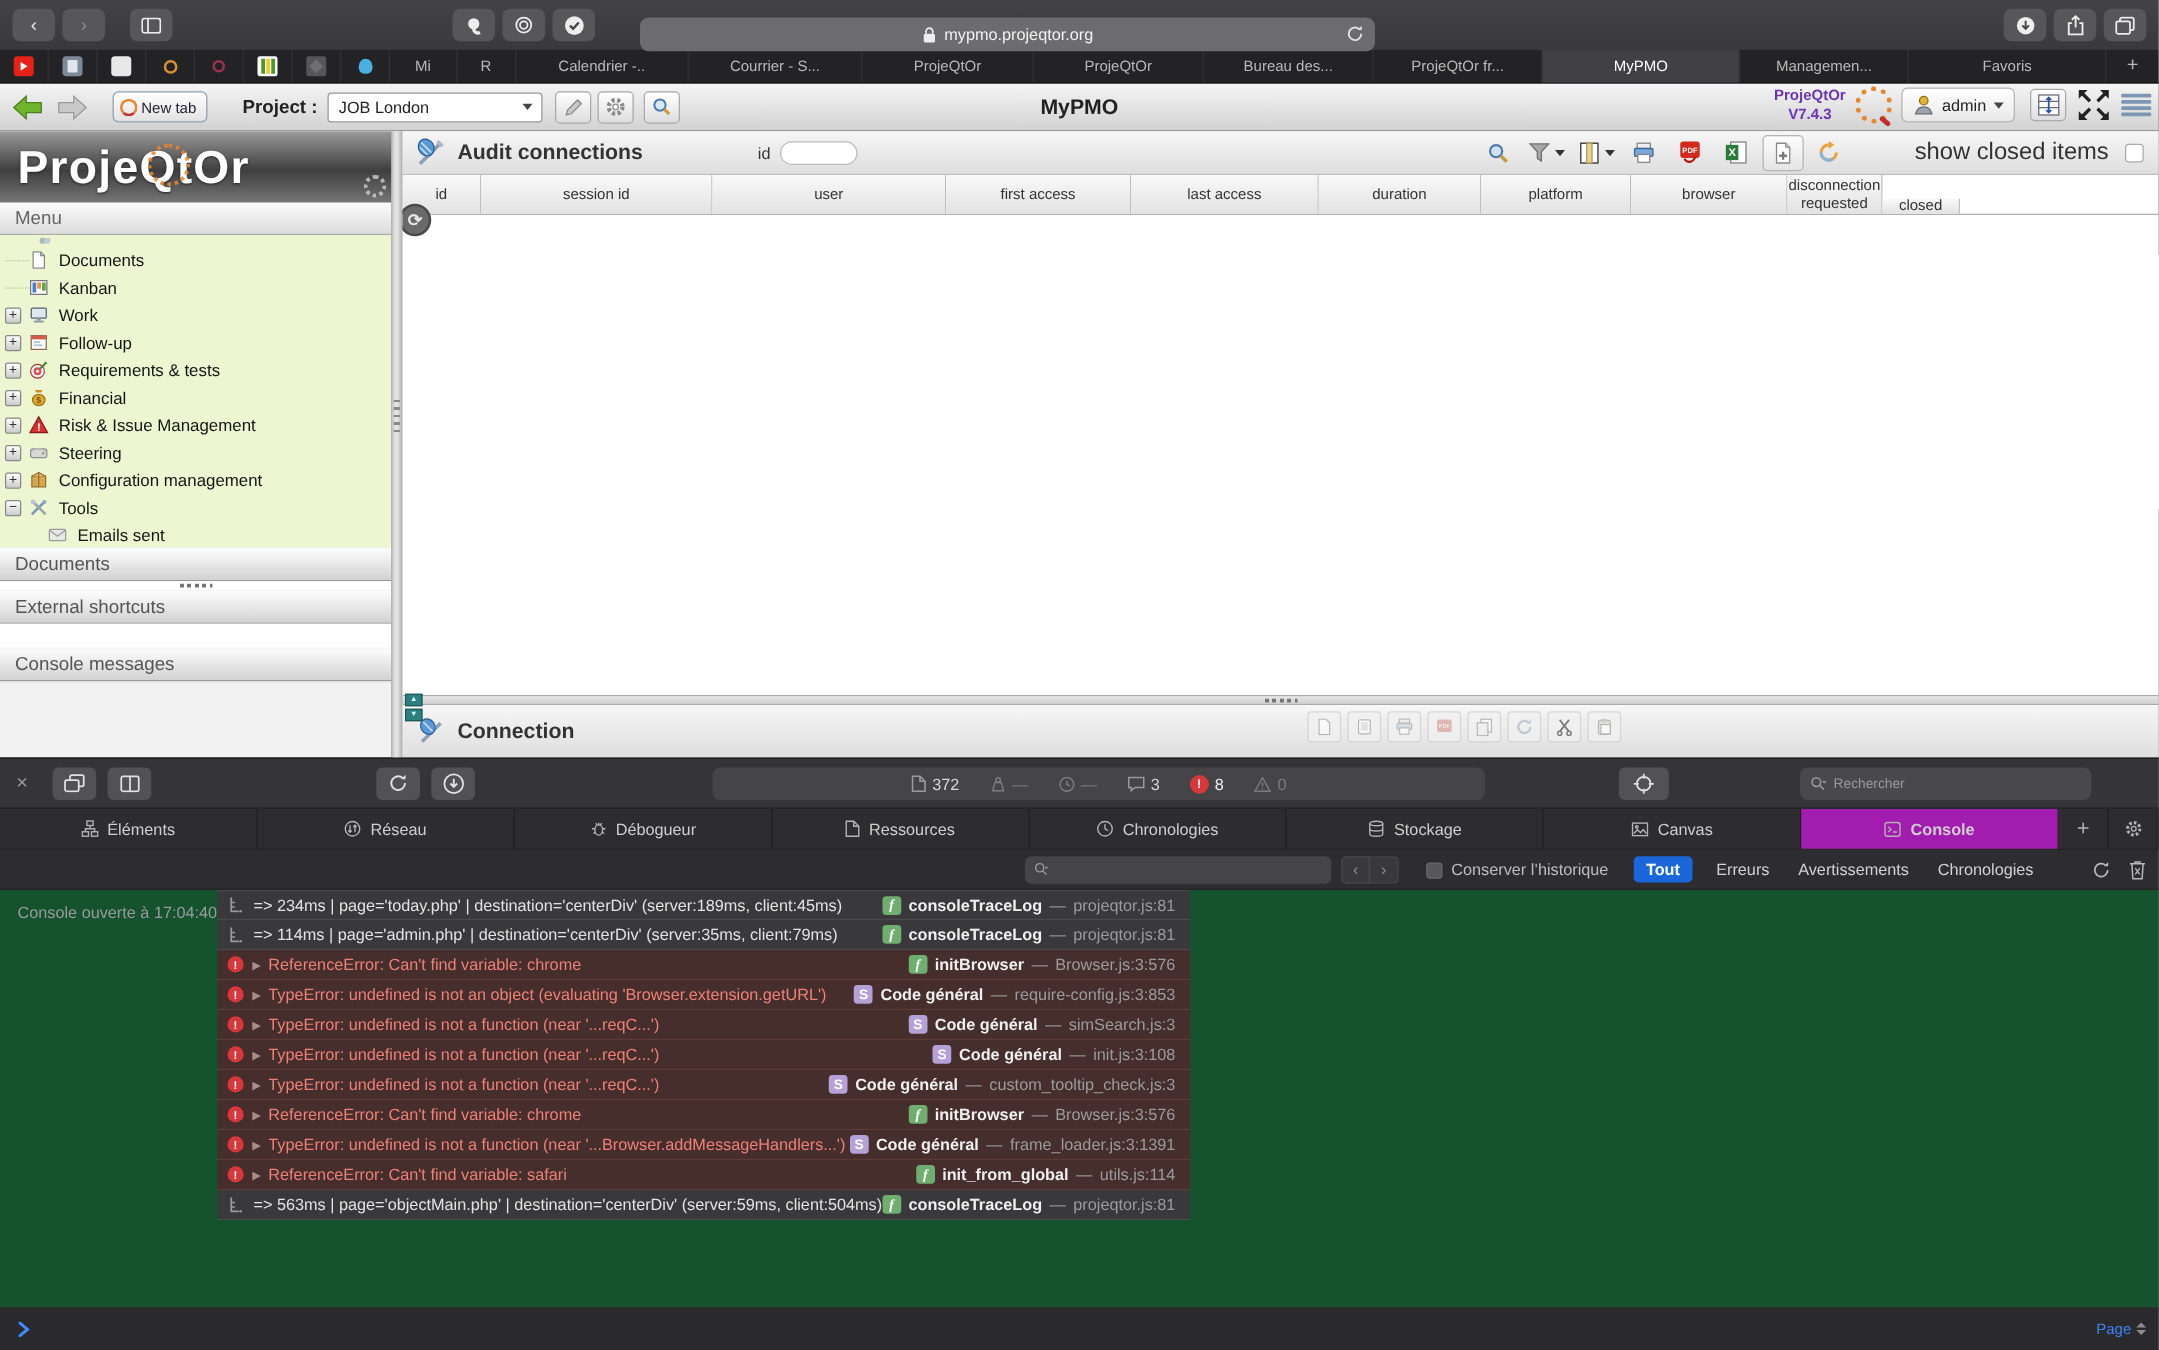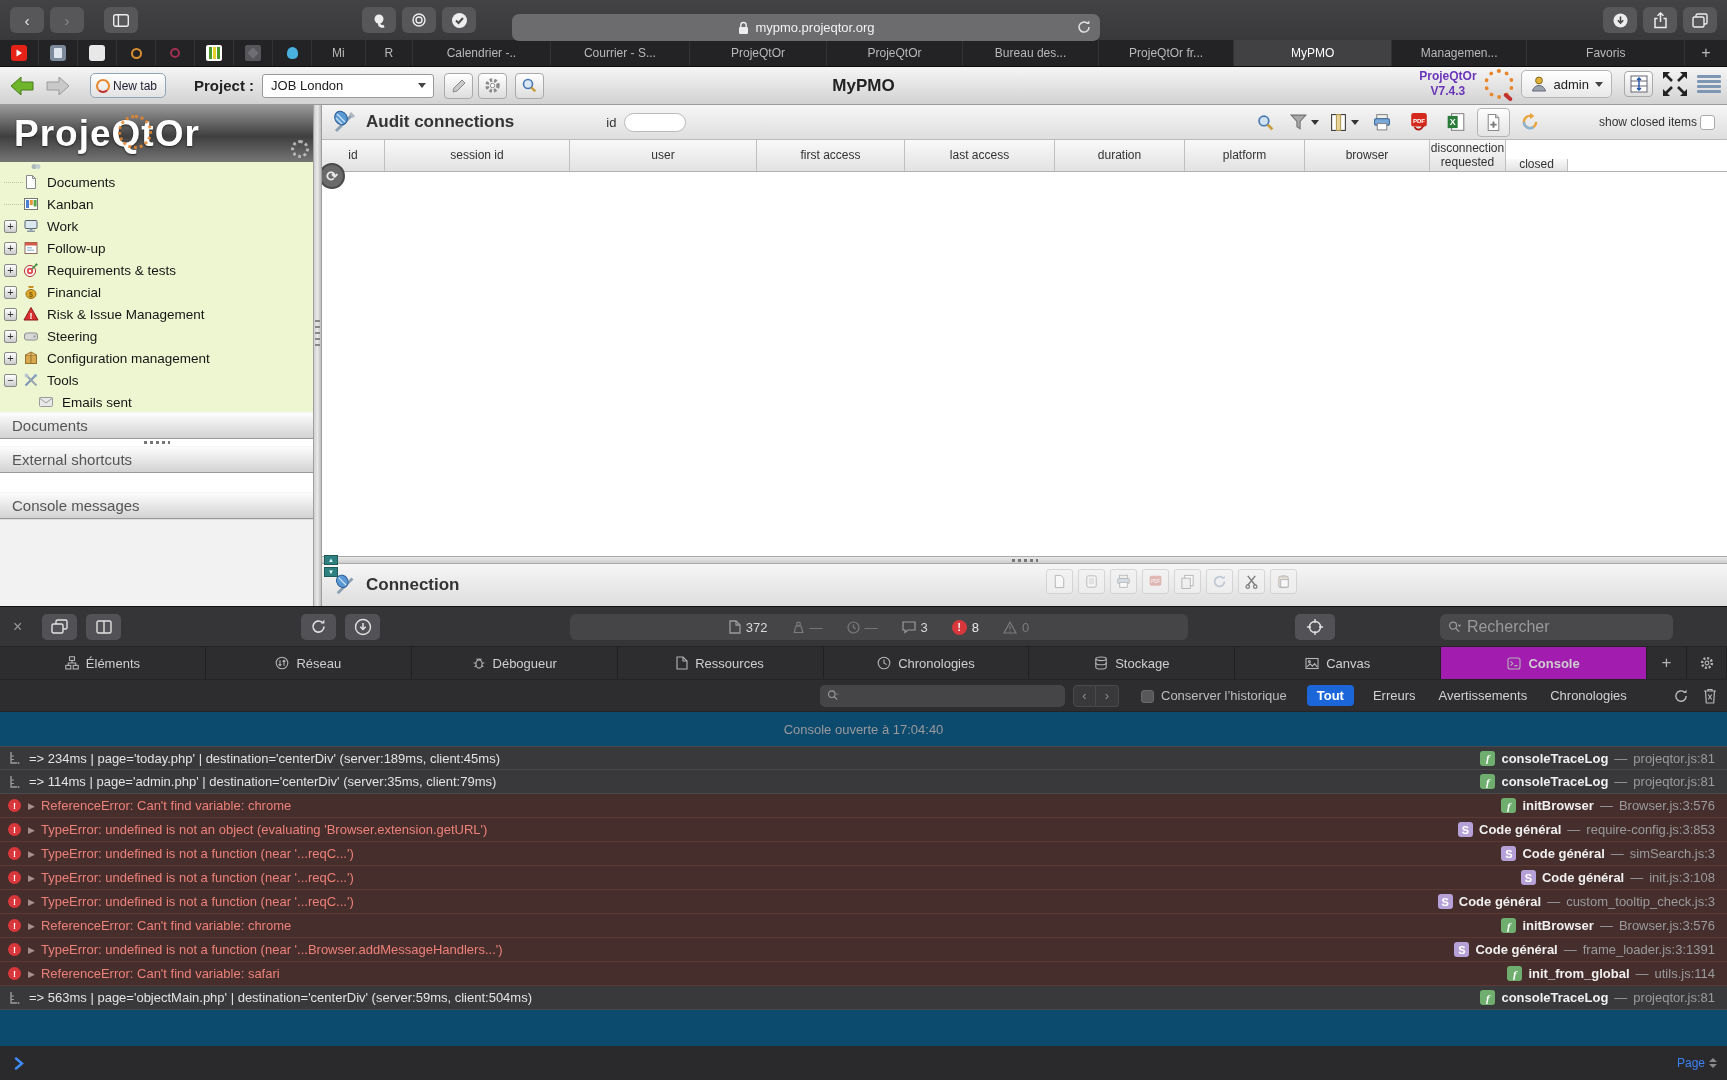--- a/index.html
+++ b/index.html
@@ -100,21 +100,21 @@
   .audit-title{font-size:17px;font-weight:bold;color:#333;margin-left:8px;}
   .id-group{display:flex;align-items:center;margin-left:92px;gap:8px;font-size:13px;color:#333;}
   .id-input{width:62px;height:19px;border:1px solid #bbb;border-radius:10px;background:#fff;padding:0 8px;
     font-size:12px;outline:none;}
   .audit-tools{display:flex;align-items:center;gap:4px;margin-left:auto;}
   .tool-btn{height:29px;min-width:33px;border-radius:4px;display:flex;align-items:center;justify-content:center;
     padding:0 3px;}
   .tool-btn.framed{border:1px solid #b5b5b5;background:linear-gradient(#fdfdfd,#e4e4e4);}
   .tool-caret{width:0;height:0;border-left:4px solid transparent;border-right:4px solid transparent;
     border-top:5px solid #333;margin-left:3px;}
-  .show-closed{display:flex;align-items:center;gap:3px;margin-left:52px;font-size:12px;color:#333;}
+  .show-closed{display:flex;align-items:center;gap:13px;margin-left:52px;font-size:19px;color:#333;}
   .checkbox{width:15px;height:15px;background:#fff;border:1px solid #aaa;border-radius:3px;}
   .help-round{position:absolute;left:-3px;top:58px;width:26px;height:26px;border-radius:50%;background:#6a6a6a;
     border:2px solid #4a4a4a;color:#e8e8e8;display:flex;align-items:center;justify-content:center;font-size:14px;
     font-weight:bold;z-index:5;}
   .table-header{height:32px;display:flex;border-bottom:1px solid #b0b0b0;}
   .th{background:linear-gradient(#f9f9f9,#e2e2e2);border-right:1px solid #c0c0c0;display:flex;align-items:center;
     justify-content:center;font-size:12px;color:#333;text-align:center;line-height:1.15;padding:0 2px;}
   .table-body{flex:1;background:#fff;}
   .h-split{height:8px;background:linear-gradient(#e8e8e8,#cfcfcf);border-top:1px solid #aaa;border-bottom:1px solid #aaa;
     position:relative;display:flex;align-items:center;justify-content:center;}
@@ -140,21 +140,21 @@
   .insp-status{position:absolute;left:570px;top:7px;width:618px;height:26px;background:#454548;border-radius:6px;
     display:flex;align-items:center;justify-content:center;gap:24px;font-size:13px;}
   .st-item{display:flex;align-items:center;gap:5px;color:#c9c9c9;}
   .st-item.dim{color:#7c7c7e;}
   .err-badge{width:15px;height:15px;border-radius:50%;background:#d8373c;color:#fff;font-size:10px;font-weight:bold;
     display:flex;align-items:center;justify-content:center;}
   .insp-target{position:absolute;left:1295px;top:7px;width:40px;height:26px;background:#525256;border-radius:5px;
     display:flex;align-items:center;justify-content:center;}
   .insp-search{position:absolute;left:1440px;top:7px;width:233px;height:26px;background:#49494c;border-radius:6px;
     display:flex;align-items:center;padding:0 8px;gap:4px;}
-  .insp-search input{background:transparent;border:none;outline:none;color:#cfcfcf;font-size:16px;width:100%;
+  .insp-search input{background:transparent;border:none;outline:none;color:#cfcfcf;font-size:11px;width:100%;
     font-family:"Liberation Sans",sans-serif;}
   .insp-search input::placeholder{color:#9a9a9c;}
   .insp-tabs{height:33px;background:#2d2d2f;display:flex;border-bottom:1px solid #242426;flex:0 0 33px;}
   .itab{flex:1;display:flex;align-items:center;justify-content:center;gap:7px;font-size:13px;color:#cfcfcf;
     border-right:1px solid #202022;}
   .itab.active{background:#a21caf;font-weight:bold;}
   .itab-icon svg{stroke:#b4b4b6;fill:none;stroke-width:1.1;}
   .itab-extra{width:40px;flex:0 0 40px;display:flex;align-items:center;justify-content:center;color:#b4b4b6;
     font-size:17px;border-right:1px solid #202022;}
   .insp-filter{height:32px;background:#2d2d2f;border-bottom:1px solid #242426;display:flex;align-items:center;
@@ -167,21 +167,21 @@
   .f-nav span{width:23px;height:22px;background:#39393c;border:1px solid #4a4a4d;display:flex;align-items:center;
     justify-content:center;color:#8e8e90;font-size:13px;}
   .f-nav span:first-child{border-radius:4px 0 0 4px;}
   .f-nav span:last-child{border-radius:0 4px 4px 0;border-left:none;}
   .preserve{display:flex;align-items:flex-end;gap:7px;margin-left:22px;color:#bdbdbf;}
   .d-check{width:13px;height:13px;background:#58585b;border:1px solid #6a6a6d;border-radius:3px;}
   .scopes{display:flex;align-items:center;gap:15px;margin-left:20px;}
   .scope{color:#d2d2d4;padding:3px 4px;}
   .scope.selected{background:#1b66d9;color:#fff;border-radius:4px;padding:3px 10px;font-weight:bold;}
   .f-icons{margin-left:auto;margin-right:10px;display:flex;gap:14px;align-items:center;}
-  .console-area{flex:1;background:#0c4a6e;display:flex;flex-direction:column;overflow:hidden;}
+  .console-area{flex:1;background:#14532d;display:flex;flex-direction:row;overflow:hidden;padding-left:14px;}
   .c-opened{height:34px;display:flex;align-items:center;justify-content:center;color:#9a9a9c;font-size:13px;}
   .crow{height:24px;flex:0 0 24px;display:flex;align-items:center;padding:0 12px 0 8px;font-size:13px;}
   .crow.log{background:#39393b;border-bottom:1px solid #4a4a4d;}
   .crow.log:first-of-type{border-top:1px solid #4a4a4d;}
   .crow.error{background:#452e2c;border-bottom:1px solid #5e3a37;}
   .crow .txt{margin-left:8px;color:#e3e3e3;white-space:nowrap;overflow:hidden;}
   .crow.error .txt{color:#ef8078;margin-left:6px;}
   .crow .right{margin-left:auto;display:flex;align-items:center;gap:6px;flex:0 0 auto;}
   .crow .fn{color:#f0f0f0;font-weight:bold;}
   .crow .dash,.crow .src{color:#9b9b9d;}
@@ -408,20 +408,23 @@
   </div>
 
   <div class="app-content">
 
     <div class="sidebar">
       <div class="logo-band">
         <span class="logo-text">ProjeQtOr</span>
         <span class="logo-q-ring"></span>
         <span class="logo-gear"></span>
       </div>
+      <div class="menu-bar">
+        <span>Menu</span>
+      </div>
       <div class="menu-tree" id="menu-tree">
         <div class="menu-partial">
           <svg width="16" height="10" viewBox="0 0 16 16">
               <circle cx="5" cy="4" r="4" fill="#9aa8b8"></circle>
               <circle cx="11" cy="4" r="4" fill="#b8c4d0"></circle>
             </svg>
         </div>
       <div class="m i-row mi-row">
             <span class="exp-spacer"></span>
             <span class="mi-icon">

